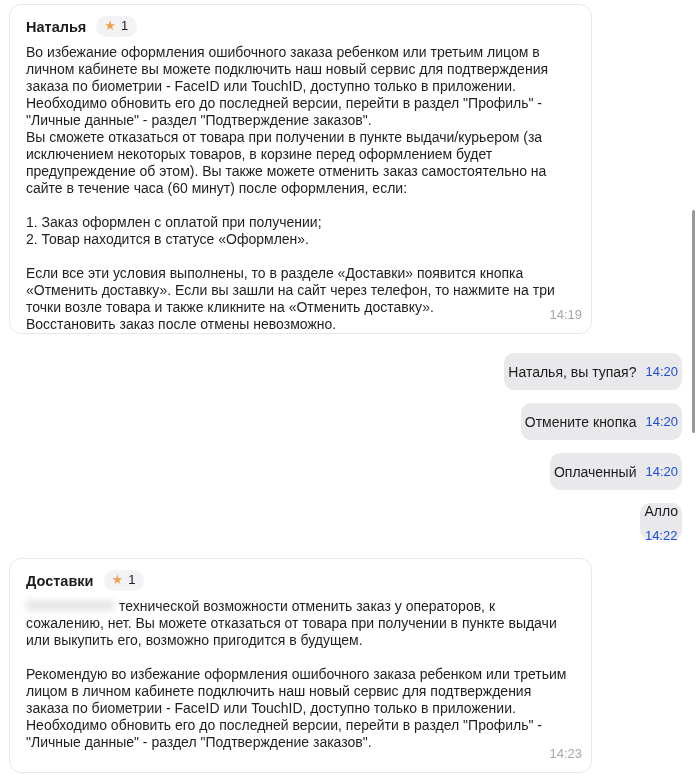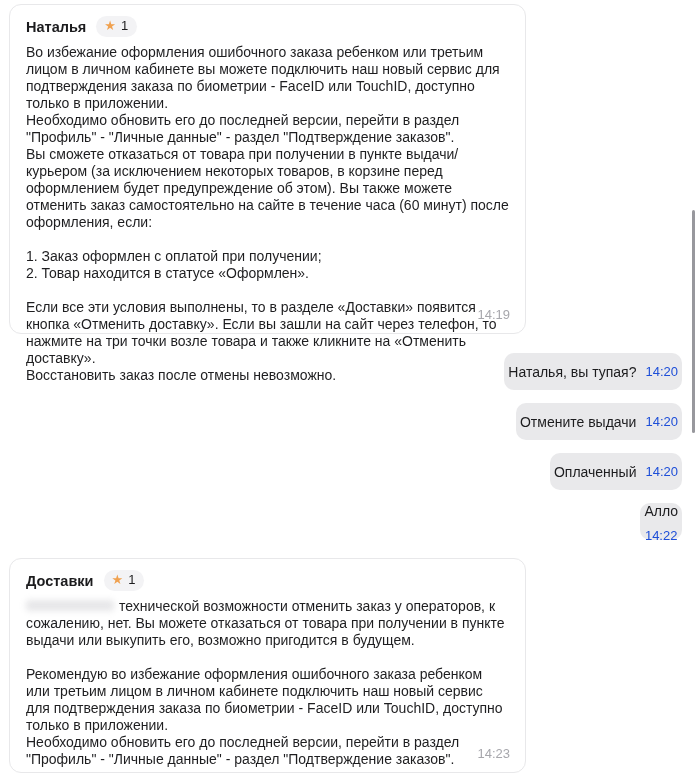--- a/index.html
+++ b/index.html
@@ -11,21 +11,21 @@
   .chat-viewport {
     position: relative;
     width: 700px;
     height: 776px;
     background: #ffffff;
     overflow: hidden;
   }
   .agent-card {
     position: absolute;
     left: 9px;
-    width: 517px;
+    width: 583px;
     box-sizing: border-box;
     background: #ffffff;
     border: 1px solid #e8e8ea;
     border-radius: 12px;
     padding: 10px 16px 12px 16px;
   }
   .agent-card-1 { top: 4px; height: 330px; }
   .agent-card-2 { top: 558px; height: 215px; }
   .name-row {
     display: flex;
@@ -56,21 +56,21 @@
   }
   .rating-value { color: #1c1c1e; }
   .msg-body {
     font-size: 14px;
     line-height: 17px;
     color: #1e1e20;
     white-space: pre-wrap;
   }
   .msg-time {
     position: absolute;
-    right: 15px;
+    right: 9px;
     bottom: 11px;
     font-size: 13px;
     color: #a7a7ac;
   }
   .redaction-blur {
     display: inline-block;
     width: 88px;
     height: 11px;
     margin-right: 5px;
     border-radius: 3px;
@@ -138,21 +138,21 @@
 Если все эти условия выполнены, то в разделе «Доставки» появится кнопка «Отменить доставку». Если вы зашли на сайт через телефон, то нажмите на три точки возле товара и также кликните на «Отменить доставку».
 Восстановить заказ после отмены невозможно.</div>
     <span class="msg-time">14:19</span>
   </div>
 
   <div class="user-bubble user-bubble-1">
     <span class="bubble-text">Наталья, вы тупая?</span>
     <span class="bubble-time">14:20</span>
   </div>
   <div class="user-bubble user-bubble-2">
-    <span class="bubble-text">Отмените выдачи</span>
+    <span class="bubble-text">Отмените кнопка</span>
     <span class="bubble-time">14:20</span>
   </div>
   <div class="user-bubble user-bubble-3">
     <span class="bubble-text">Оплаченный</span>
     <span class="bubble-time">14:20</span>
   </div>
   <div class="user-bubble user-bubble-4">
     <span class="bubble-text">Алло</span>
     <span class="bubble-time">14:22</span>
   </div>

